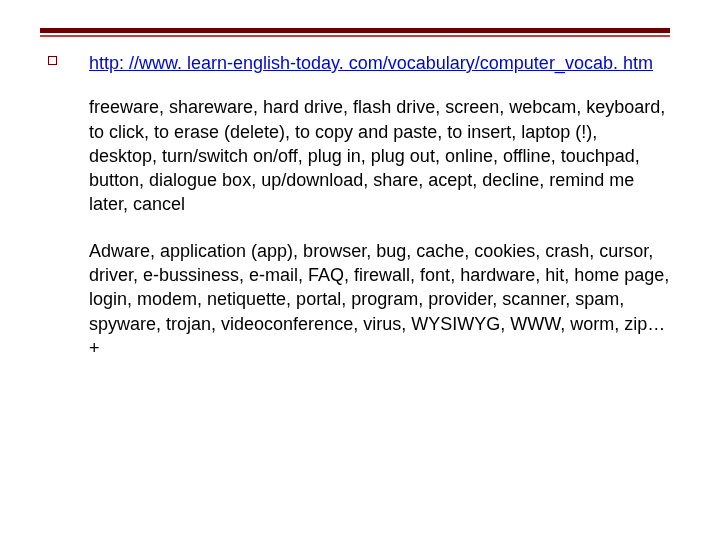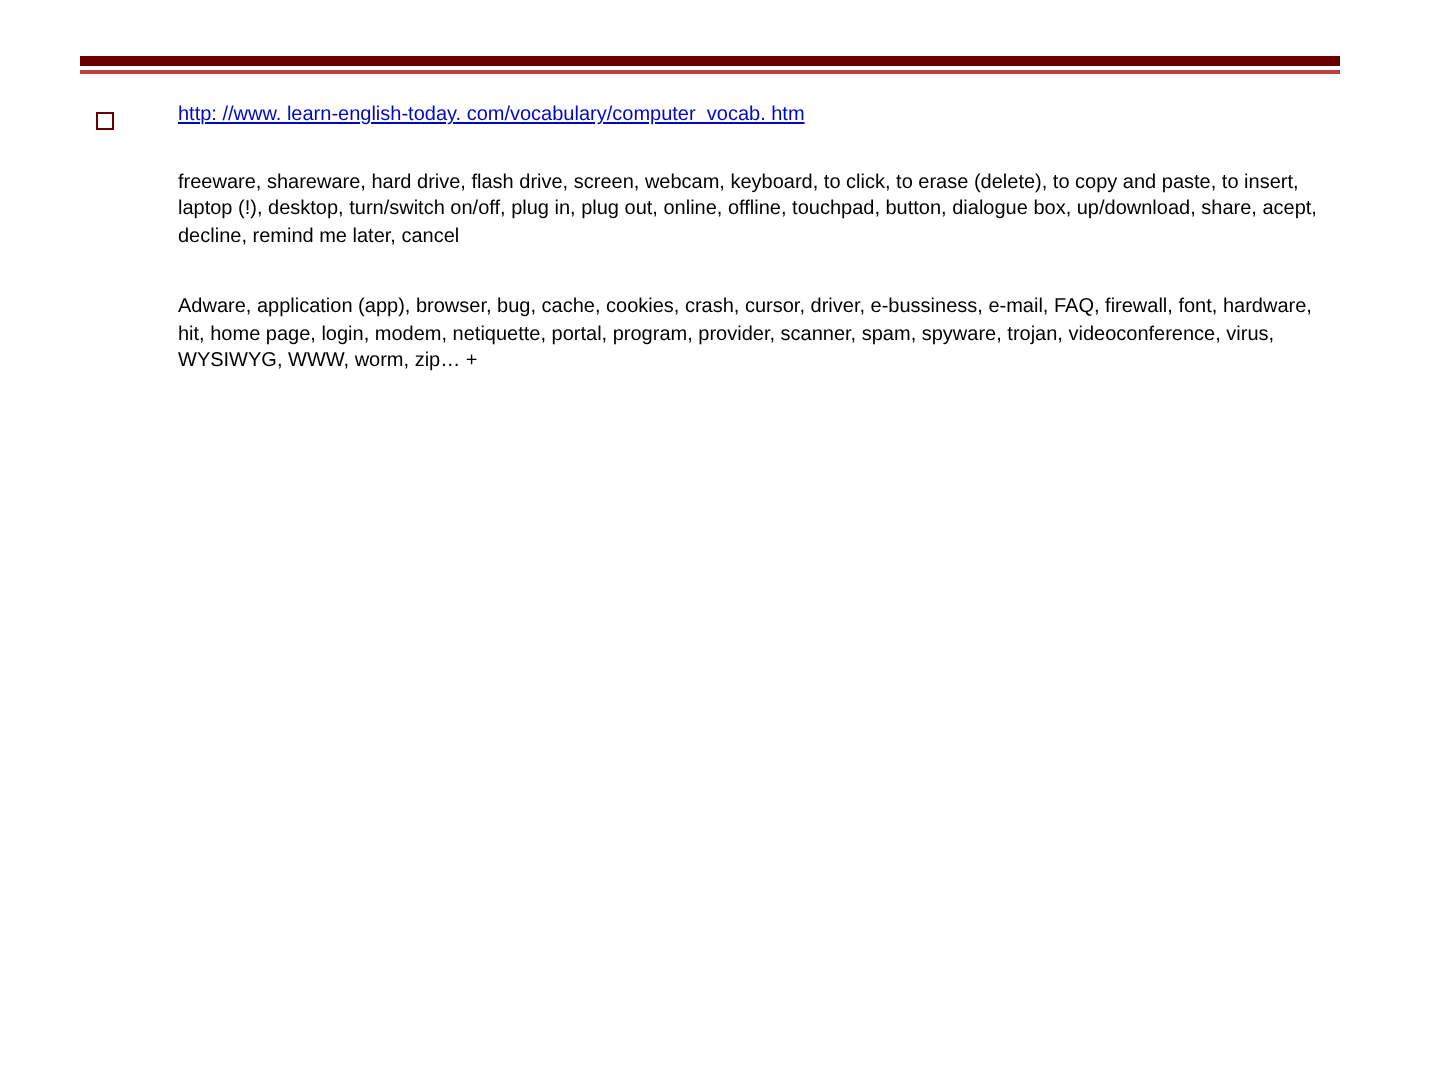--- a/index.html
+++ b/index.html
@@ -51,21 +51,21 @@
   .bullet {
     width: 9px;
     height: 9px;
     border: 1.5px solid #6a0000;
     box-sizing: border-box;
     margin: 5px 32px 0 8px;
     flex-shrink: 0;
   }
   .content {
     flex: 1;
-    font-size: 10px;
+    font-size: 18px;
     line-height: 1.35;
     color: #000;
     padding-right: 10px;
   }
   .link {
     color: #0008c8;
     text-decoration: underline;
     word-break: break-all;
   }
   .para {

